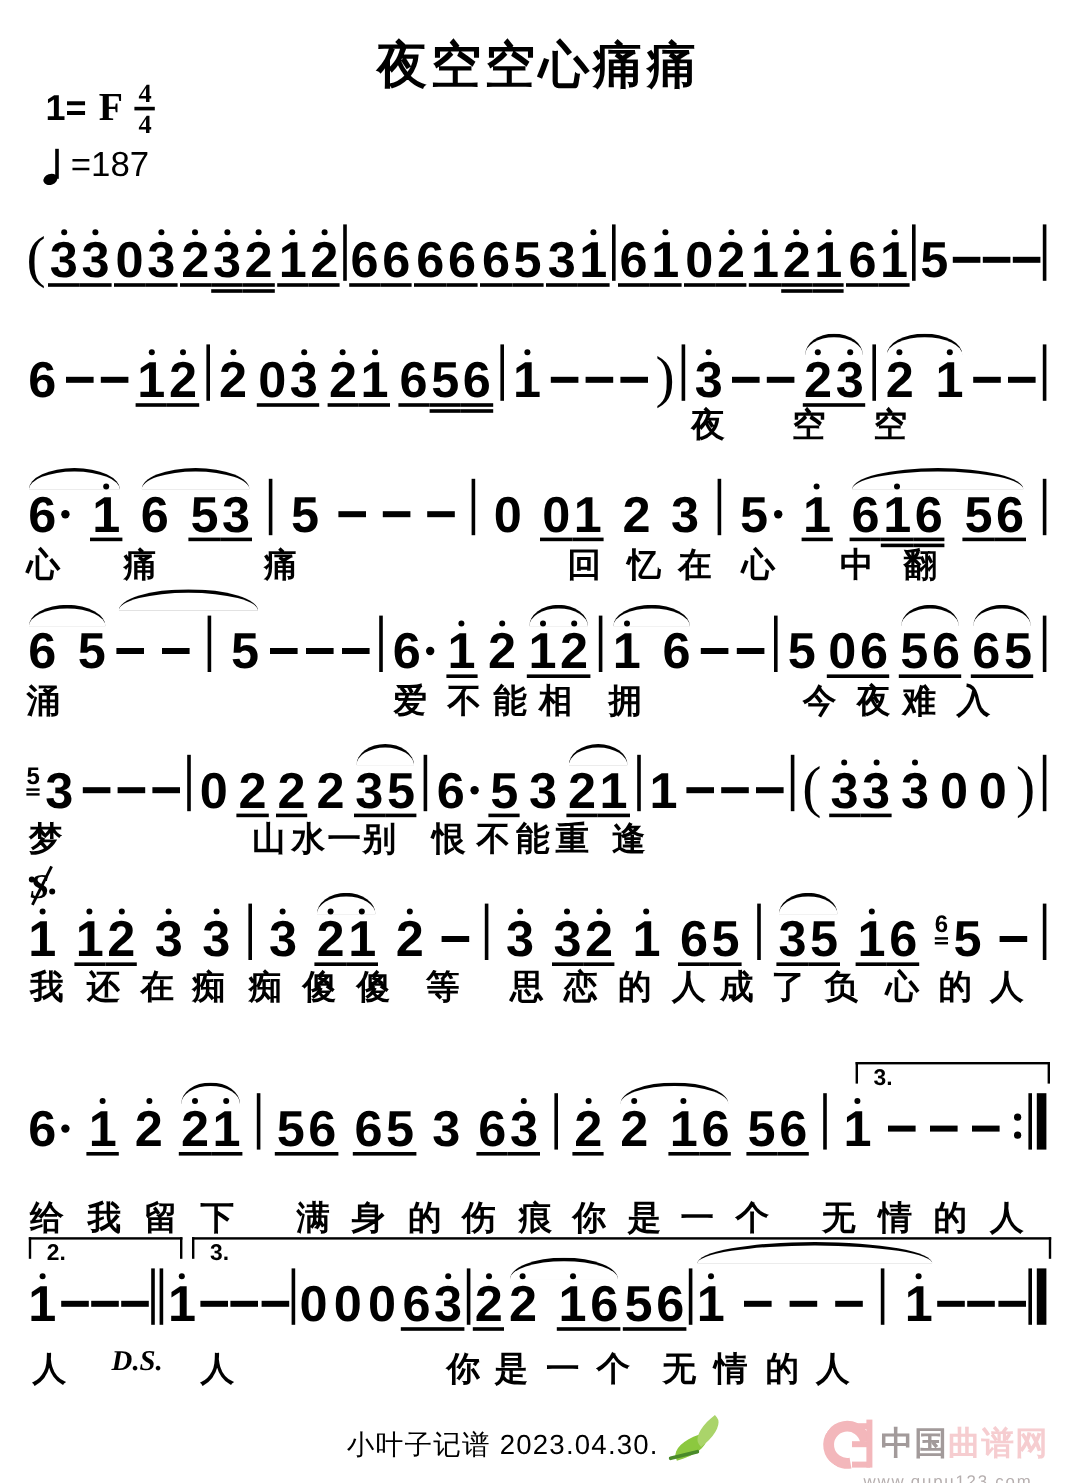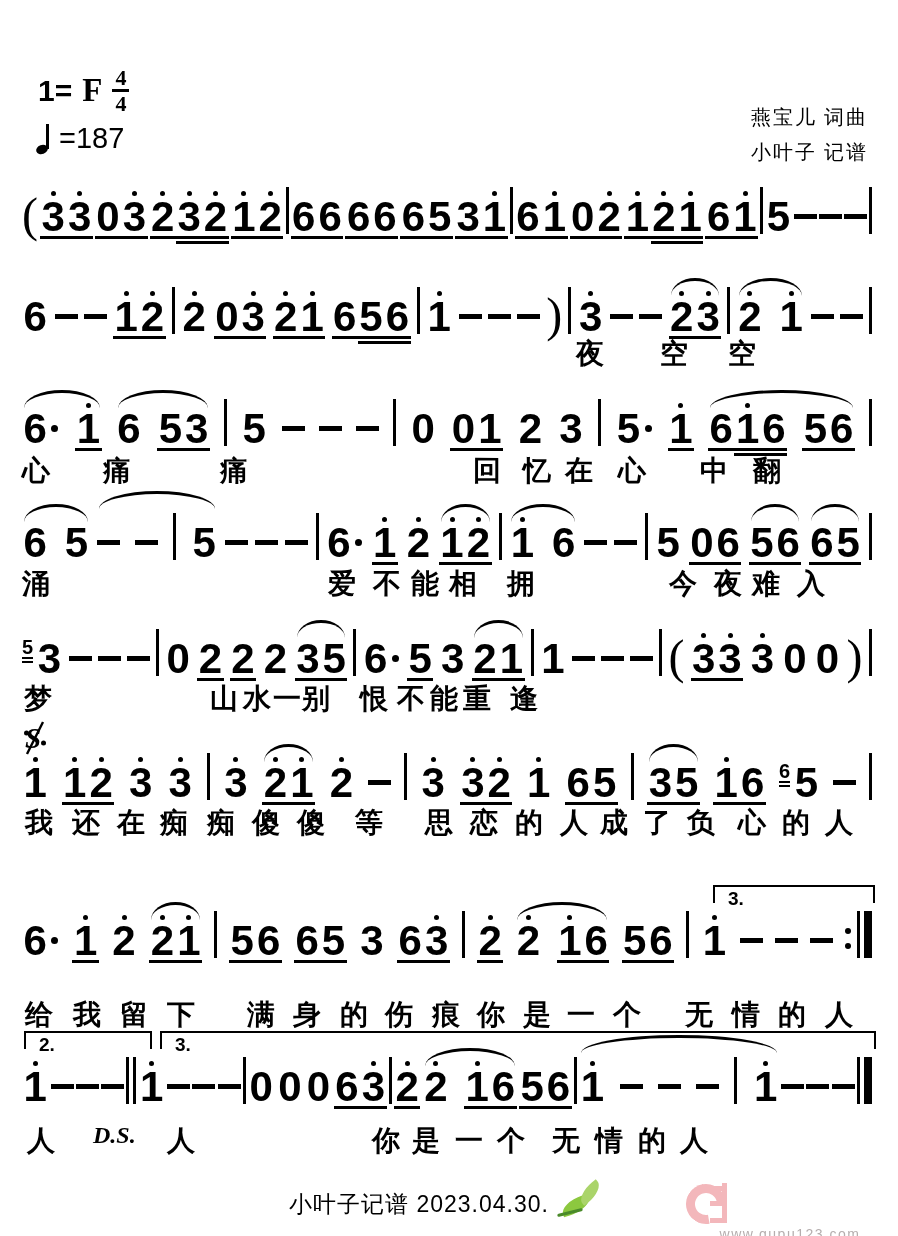--- a/index.html
+++ b/index.html
@@ -73,25 +73,22 @@
   .logo-c .ebar{position:absolute;background:#f3b7bb;height:5px;width:15px;left:24px;}
   .logo-c .evert{position:absolute;background:#f3b7bb;width:5px;height:40px;left:36px;top:3px;}
   .logo-cn{font-size:27px;font-weight:700;letter-spacing:1px;white-space:nowrap;}
   .logo-url{text-align:center;font-size:14px;letter-spacing:1.5px;margin-top:0px;}
 </style>
 </head>
 <body>
 
 <div class="page">
 
+  <div class="title">夜空空心痛痛</div>
 
-  <div class="credits">
-    <div>燕宝儿 词曲</div>
-    <div>小叶子 记谱</div>
-  </div>
 
   <div class="keysig">
     <span class="keyprefix">1=</span>
     <span class="keyletter">F</span>
     <span class="timesig">
       <span class="tnum top">4</span>
       <span class="tnum">4</span>
     </span>
   </div>
 
@@ -923,17 +920,20 @@
 
   <div class="logo">
     <div class="logo-row">
       <span class="logo-c">
         <i class="cres"></i>
         <i class="ebar" style="top:6px;"></i>
           <i class="ebar" style="top:21px;"></i>
           <i class="ebar" style="top:38px;"></i>
         <i class="evert"></i>
       </span>
+      <span class="logo-cn">
+        <span style="color:#a29a9a;">中国</span><span style="color:#f6cdd0;">曲谱网</span>
+      </span>
     </div>
     <div class="logo-url" style="color:#b5aeae;">www.qupu123.com</div>
   </div>
 
 </div>
 
 </body></html>

